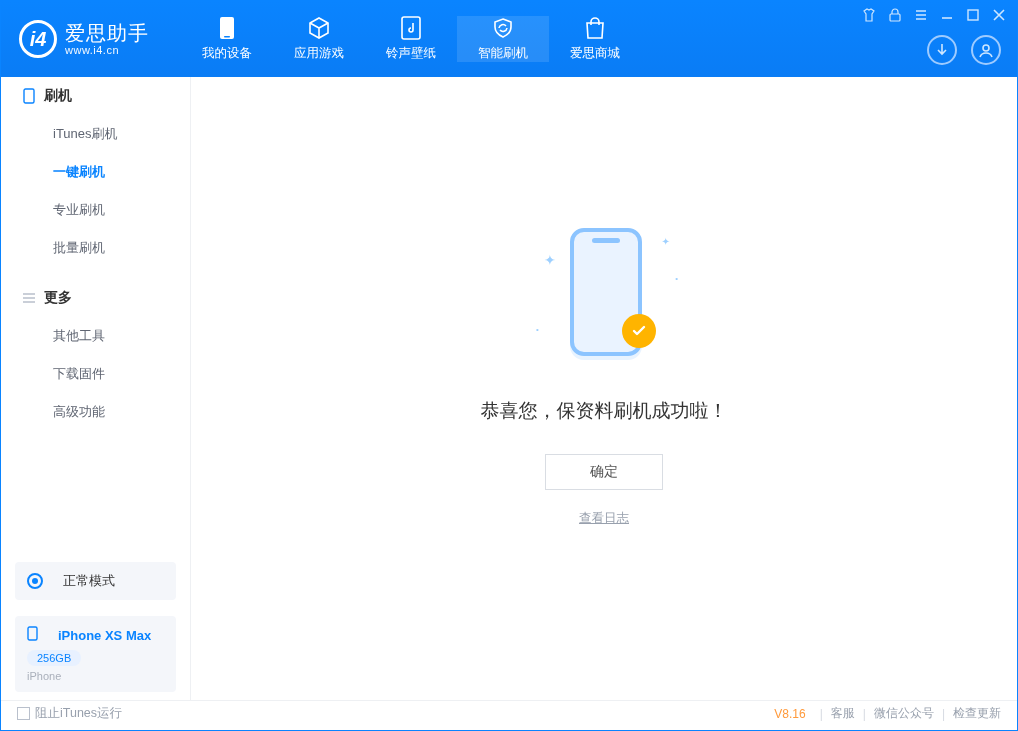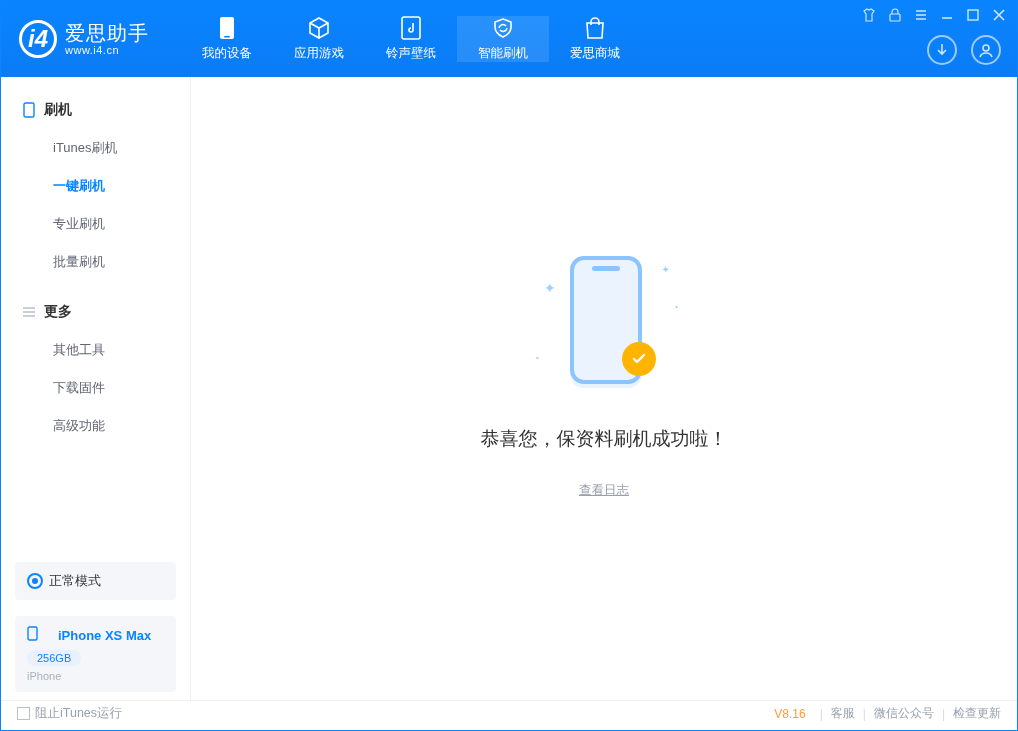--- a/index.html
+++ b/index.html
@@ -1,46 +1,46 @@
 <!DOCTYPE html>
 <html><head>
 <meta charset="utf-8">
 <style>
 * { margin: 0; padding: 0; box-sizing: border-box; font-family: "Microsoft YaHei", Arial, sans-serif; }
 body { background: #fff; width: 1018px; height: 731px; overflow: hidden; border: 1px solid #0a84ff; position: relative; }
 
 
 .header { height: 76px; background: linear-gradient(to bottom, #0a84ff, #0a7cf5); display: flex; align-items: stretch; color: #fff; position: relative; }
 .logo-block { display: flex; align-items: center; padding: 0 18px 0 18px; gap: 8px; }
-.logo-circle { width: 38px; height: 38px; border-radius: 50%; border: 3px solid #fff; display: flex; align-items: center; justify-content: center; font-size: 24px; font-weight: 700; font-style: italic; color:#fff;}
+.logo-circle { width: 38px; height: 38px; border-radius: 50%; border: 3px solid #fff; display: flex; align-items: center; justify-content: center; font-size: 20px; font-weight: 700; font-style: italic; color:#fff;}
 .logo-text { display:flex; flex-direction:column; line-height:1.1;}
 .logo-title { font-size: 20px; font-weight: 400; letter-spacing: 1px;}
 .logo-sub { font-size: 11px; opacity: .95; letter-spacing: .5px;}
 
 .navs { display: flex; align-items: center; margin-left: 14px;}
 .nav-item { width: 92px; display: flex; flex-direction: column; align-items: center; justify-content: center; gap: 5px; cursor: pointer; color:#fff; font-size: 12.5px; position:relative;}
 .nav-item.active { background: rgba(255,255,255,.12);}
 .nav-icon { width: 24px; height: 24px; display:flex; align-items:center; justify-content:center;}
 
 .header-right { position:absolute; top:6px; right:10px; display:flex; gap:10px; align-items:center; color:#cde6ff;}
 .header-right .win-btn { width:16px; height:16px; display:flex; align-items:center; justify-content:center; cursor:pointer; font-size:13px;}
 .header-circles { position:absolute; right:16px; bottom:12px; display:flex; gap:14px;}
 .circ-btn { width:30px; height:30px; border:2px solid #9ecbff; border-radius:50%; display:flex; align-items:center; justify-content:center; color:#cde6ff; cursor:pointer;}
 
 
 .body { display:flex; height: calc(100% - 76px - 30px); }
-.sidebar { width: 190px; border-right:1px solid #eef0f3; padding-top:14px; display:flex; flex-direction:column;}
+.sidebar { width: 190px; border-right:1px solid #eef0f3; display:flex; flex-direction:column;}
 .side-section-title { display:flex; align-items:center; gap:8px; padding: 10px 20px; color:#333; font-size:14px; font-weight:600;}
 .side-section-title .ic { width:15px; height:15px; display:inline-flex; align-items:center; justify-content:center;}
 .side-item { padding: 10px 20px 10px 52px; font-size:13px; color:#5f6572; cursor:pointer;}
 .side-item.active { color:#0a84ff;font-weight:bold;}
 .side-spacer { flex:1;}
 
 .mode-card, .device-card { margin: 8px 14px; background:#f4f6fa; border-radius:4px; padding:10px 12px; font-size:13px;}
-.mode-card { display:flex; align-items:center; gap:6px; color:#333;}
+.mode-card { display:flex; align-items:center; gap:20px; color:#333;}
 .mode-card .ring { width:16px;height:16px;border:2px solid #0a84ff;border-radius:50%; position:relative;}
 .mode-card .ring::after{content:"";width:6px;height:6px;background:#0a84ff;border-radius:50%;position:absolute;top:3px;left:3px;}
 .device-card .dev-name{color:#0a84ff;font-weight:600; display:flex; align-items:center; gap:20px;}
 .device-card .capacity{ display:inline-block; background:#e8f1ff; color:#0a84ff; font-size:11px; padding:2px 10px; border-radius:10px; margin-top:6px;}
 .device-card .dev-type{ color:#aab0bb; font-size:11px; margin-top:4px;}
 
 .checkbar { border:2px solid #e03b3b; margin:10px 16px 6px 12px; padding:8px 8px; display:flex; gap:14px; align-items:center;}
 .chk { display:flex; align-items:center; gap:5px; font-size:12.5px; color:#98a0ad; cursor:pointer;}
 .chk .box { width:13px;height:13px;border:1px solid #b9c0cc;background:#fff;}
 
@@ -223,20 +223,21 @@
       <span class="star s3">•</span>
       <span class="star s4">•</span>
       <div class="phone"></div>
       <div class="badge-check">
           <svg width="18" height="18" viewBox="0 0 18 18">
             <path d="M4 9l3 3 7-7" stroke="#fff" stroke-width="2.4" fill="none" stroke-linecap="round" stroke-linejoin="round"></path>
           </svg>
         </div>
     </div>
     <div class="success-title">恭喜您，保资料刷机成功啦！</div>
+    <button class="ok-btn">确定</button>
     <a class="log-link">查看日志</a>
   </div>
 </div>
 
 <div class="footer">
   <div class="left">
     <label class="chk" style="color:#98a0ad;">
         <span class="box"></span>
         <span>阻止iTunes运行</span>
       </label>

